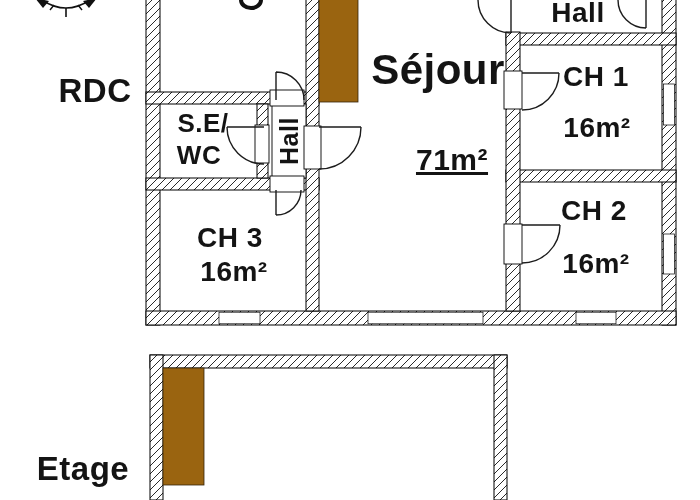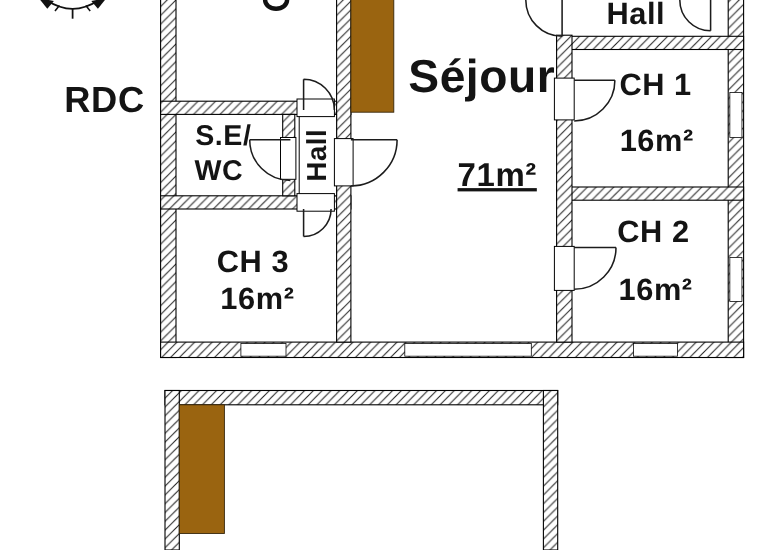--- a/index.html
+++ b/index.html
@@ -86,20 +86,21 @@
       <path d="M97,-2 L83,1 L89,8 Z" fill="#111"></path>
       <path d="M54,5 L50,10" stroke="#111" stroke-width="1.4"></path>
       <path d="M78,5 L82,10" stroke="#111" stroke-width="1.4"></path>
       <path d="M66,8 V17" stroke="#111" stroke-width="1.6"></path>
     </g>
 
     <path d="M241,0 A10,8 0 0 0 261,0" fill="none" stroke="#111" stroke-width="4"></path>
   </svg>
 
   <div class="lbl f35" style="left:95px;top:90px;">RDC</div>
+  <div class="lbl f35" style="left:83px;top:468px;">Etage</div>
 
   <div class="lbl f32" style="left:438px;top:70px;">Séjour</div>
   <div class="lbl f30" style="left:452px;top:160px;">71m²</div>
 
   <div class="lbl f28" style="left:578px;top:13px;">Hall</div>
   <div class="lbl f25 rot" style="left:289px;top:141px;">Hall</div>
 
   <div class="lbl f26" style="left:203px;top:123px;">S.E/</div>
   <div class="lbl f26" style="left:199px;top:155px;">WC</div>
 

